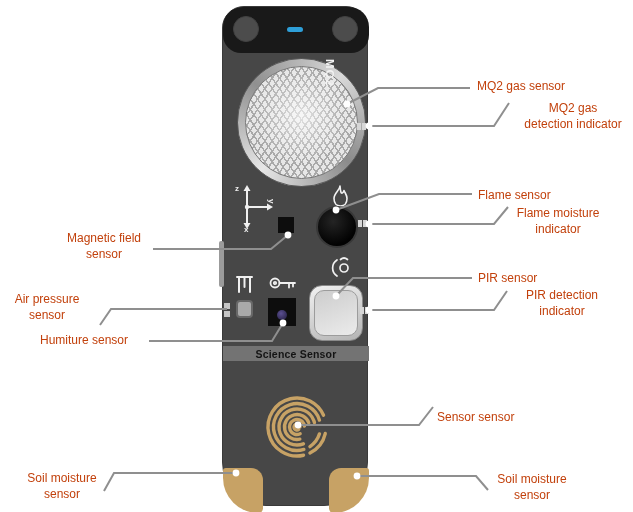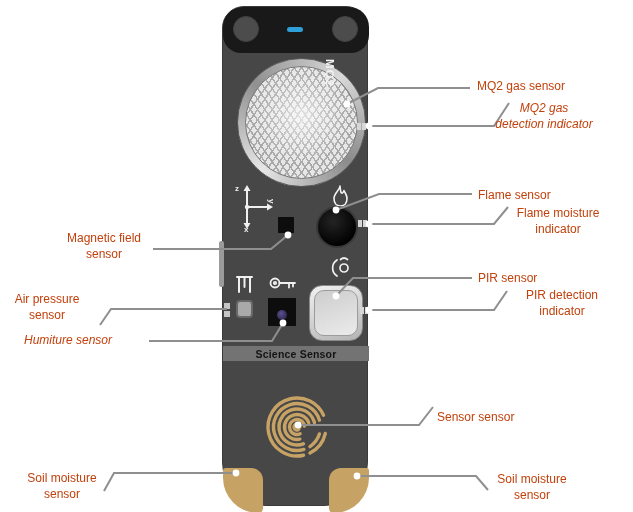--- a/index.html
+++ b/index.html
@@ -59,30 +59,30 @@
   
   .gold-pad{top:461px;width:40px;height:45px;background:#c7a265;}
   #pad-left{left:0;border-radius:3px 13px 5px 38px;}
   #pad-right{left:106px;border-radius:13px 3px 38px 5px;}
   .icon-svg{position:absolute;}
   
   .lbl{position:absolute;font-size:12px;line-height:15.5px;color:#c2410c;
     white-space:pre-line;text-align:center;}
   .lbl.single{white-space:nowrap;text-align:left;}
   #lbl-mq2{left:477px;top:79px;}
-  #lbl-mq2-ind{left:485px;top:101px;width:118px;font-style:italic;}
+  #lbl-mq2-ind{left:514px;top:101px;width:118px;}
   #lbl-flame{left:478px;top:188px;}
   #lbl-flame-ind{left:506px;top:206px;width:104px;}
   #lbl-pir{left:478px;top:271px;}
   #lbl-pir-ind{left:516px;top:288px;width:92px;}
   #lbl-touch{left:437px;top:410px;}
   #lbl-soil-r{left:486px;top:472px;width:92px;}
   #lbl-magnetic{left:58px;top:231px;width:92px;}
   #lbl-air{left:5px;top:292px;width:84px;text-align:center;}
-  #lbl-humiture{left:24px;top:333px;font-style:italic;}
+  #lbl-humiture{left:40px;top:333px;}
   #lbl-soil-l{left:16px;top:471px;width:92px;}
   #leader-overlay{position:absolute;left:0;top:0;pointer-events:none;}
 </style>
 </head>
 <body>
 
 <div id="stage">
 
   <div id="board">
 

